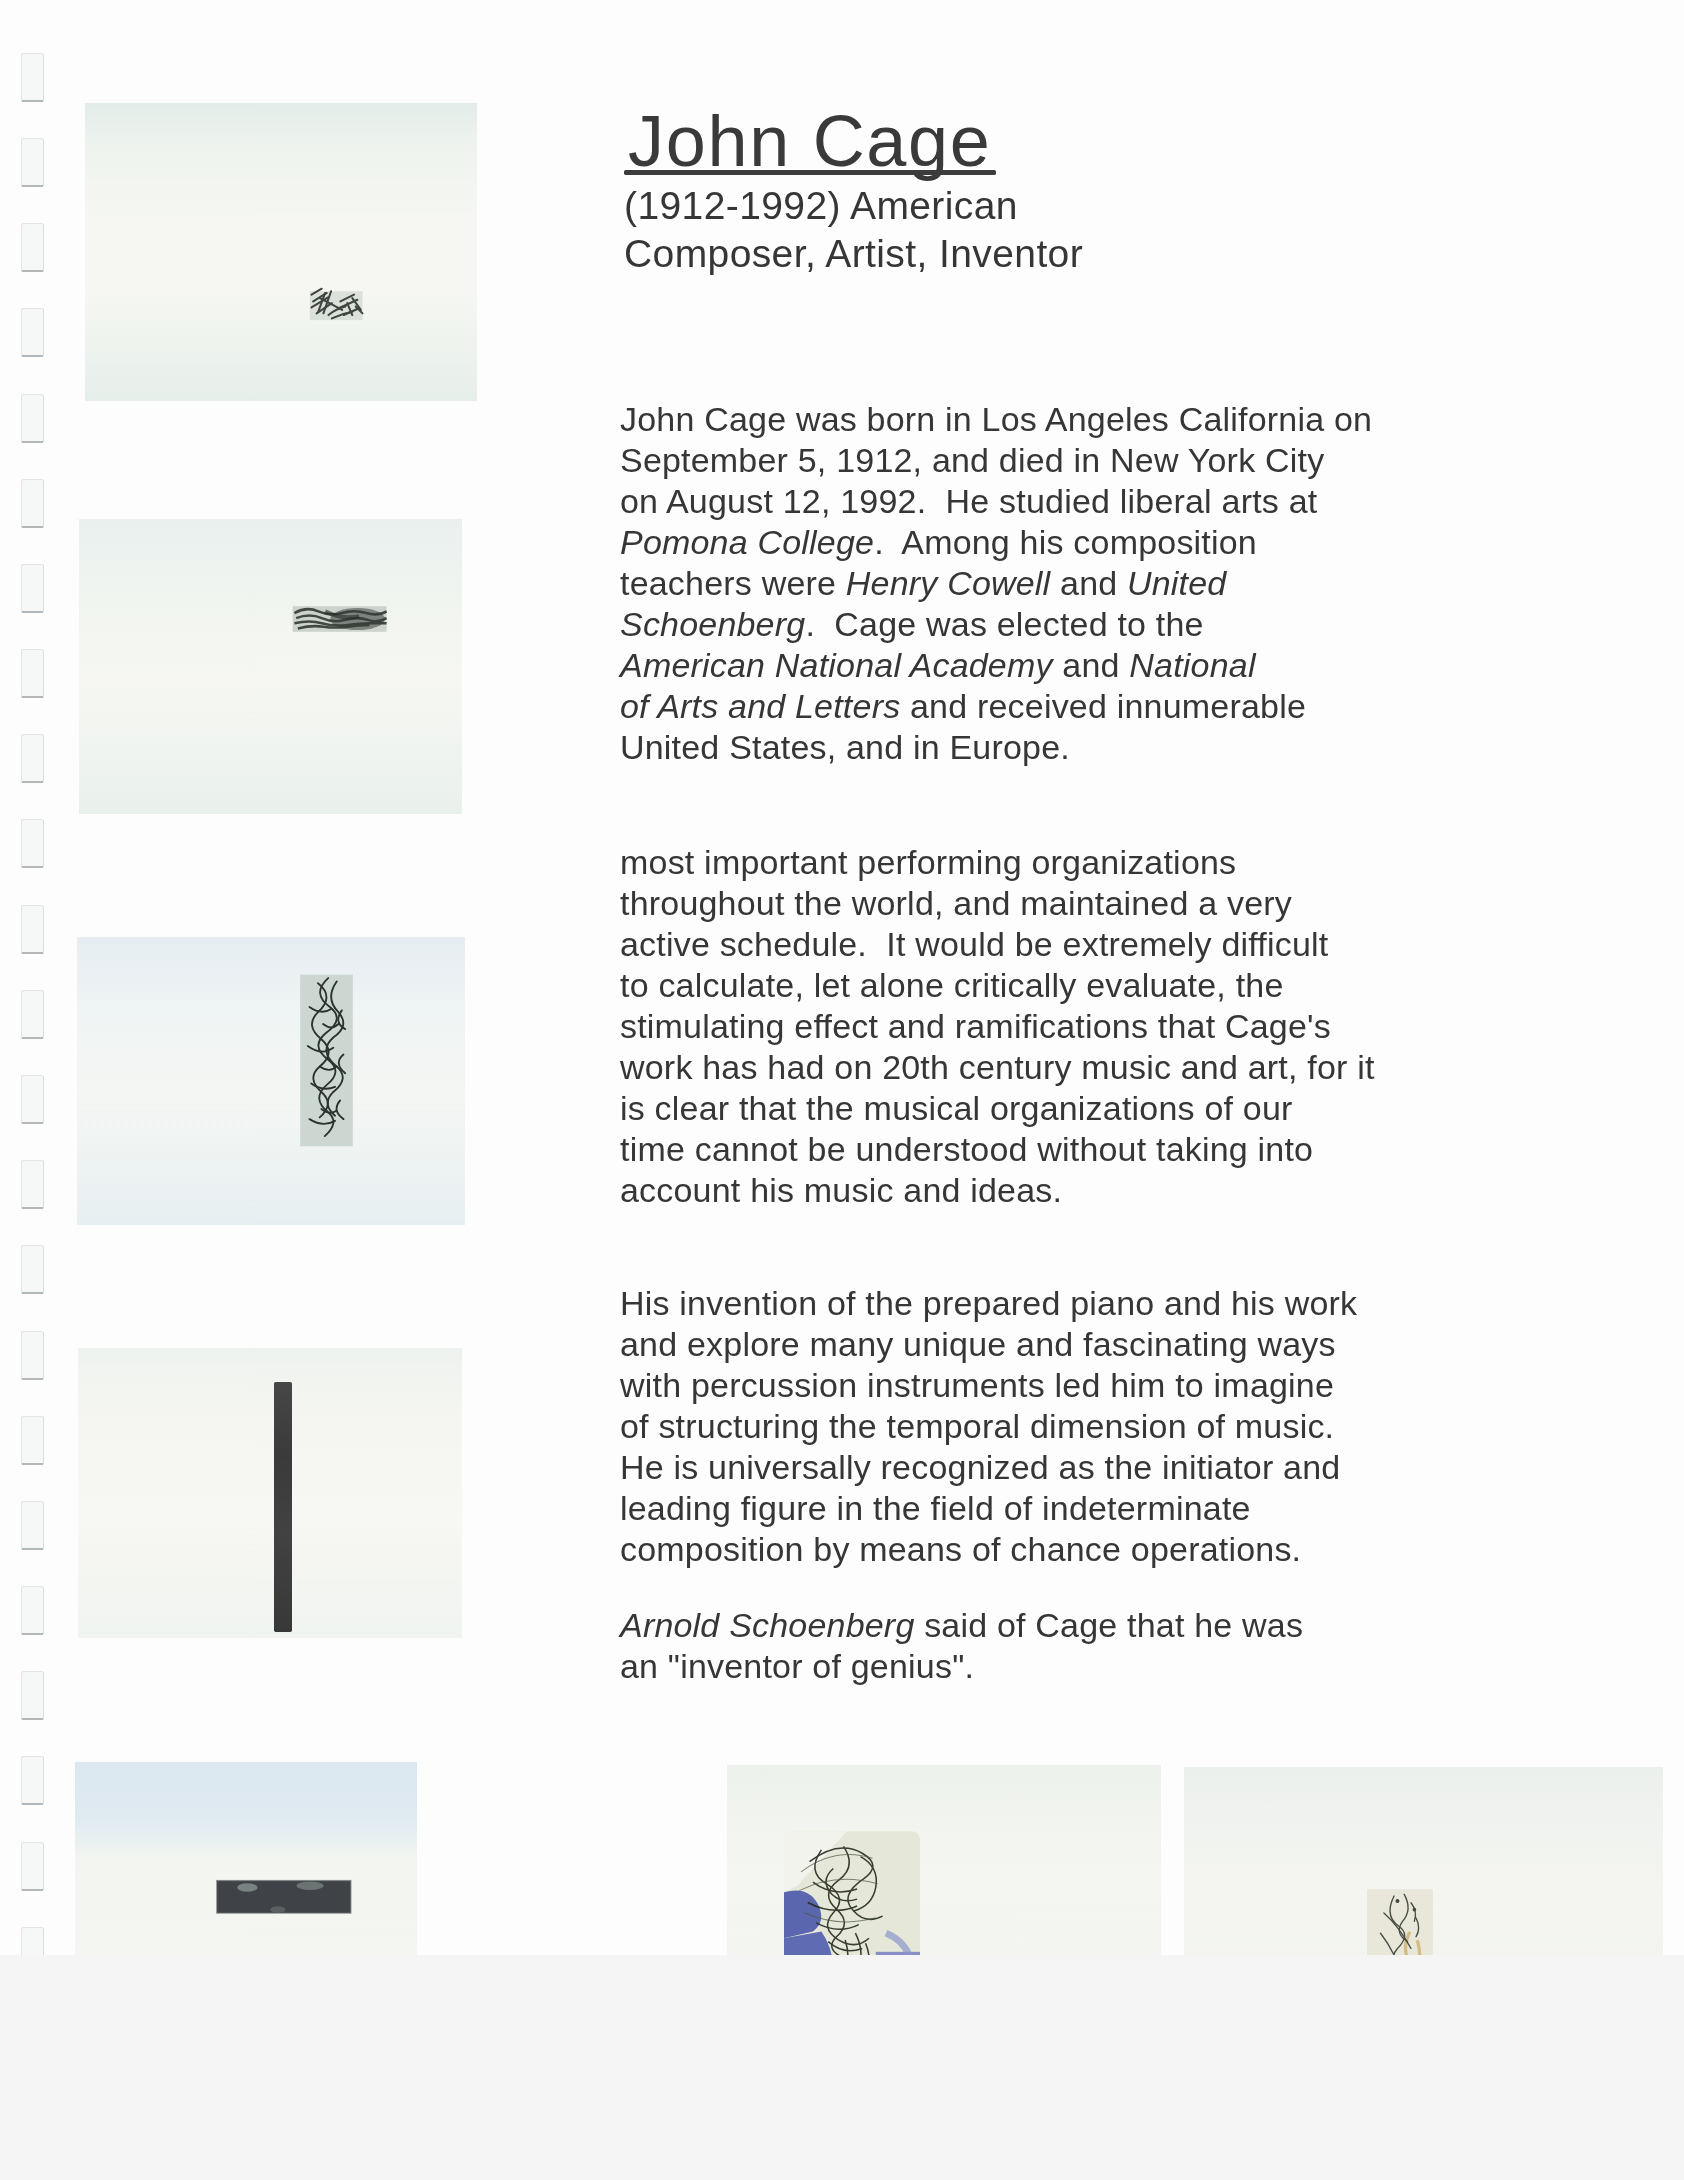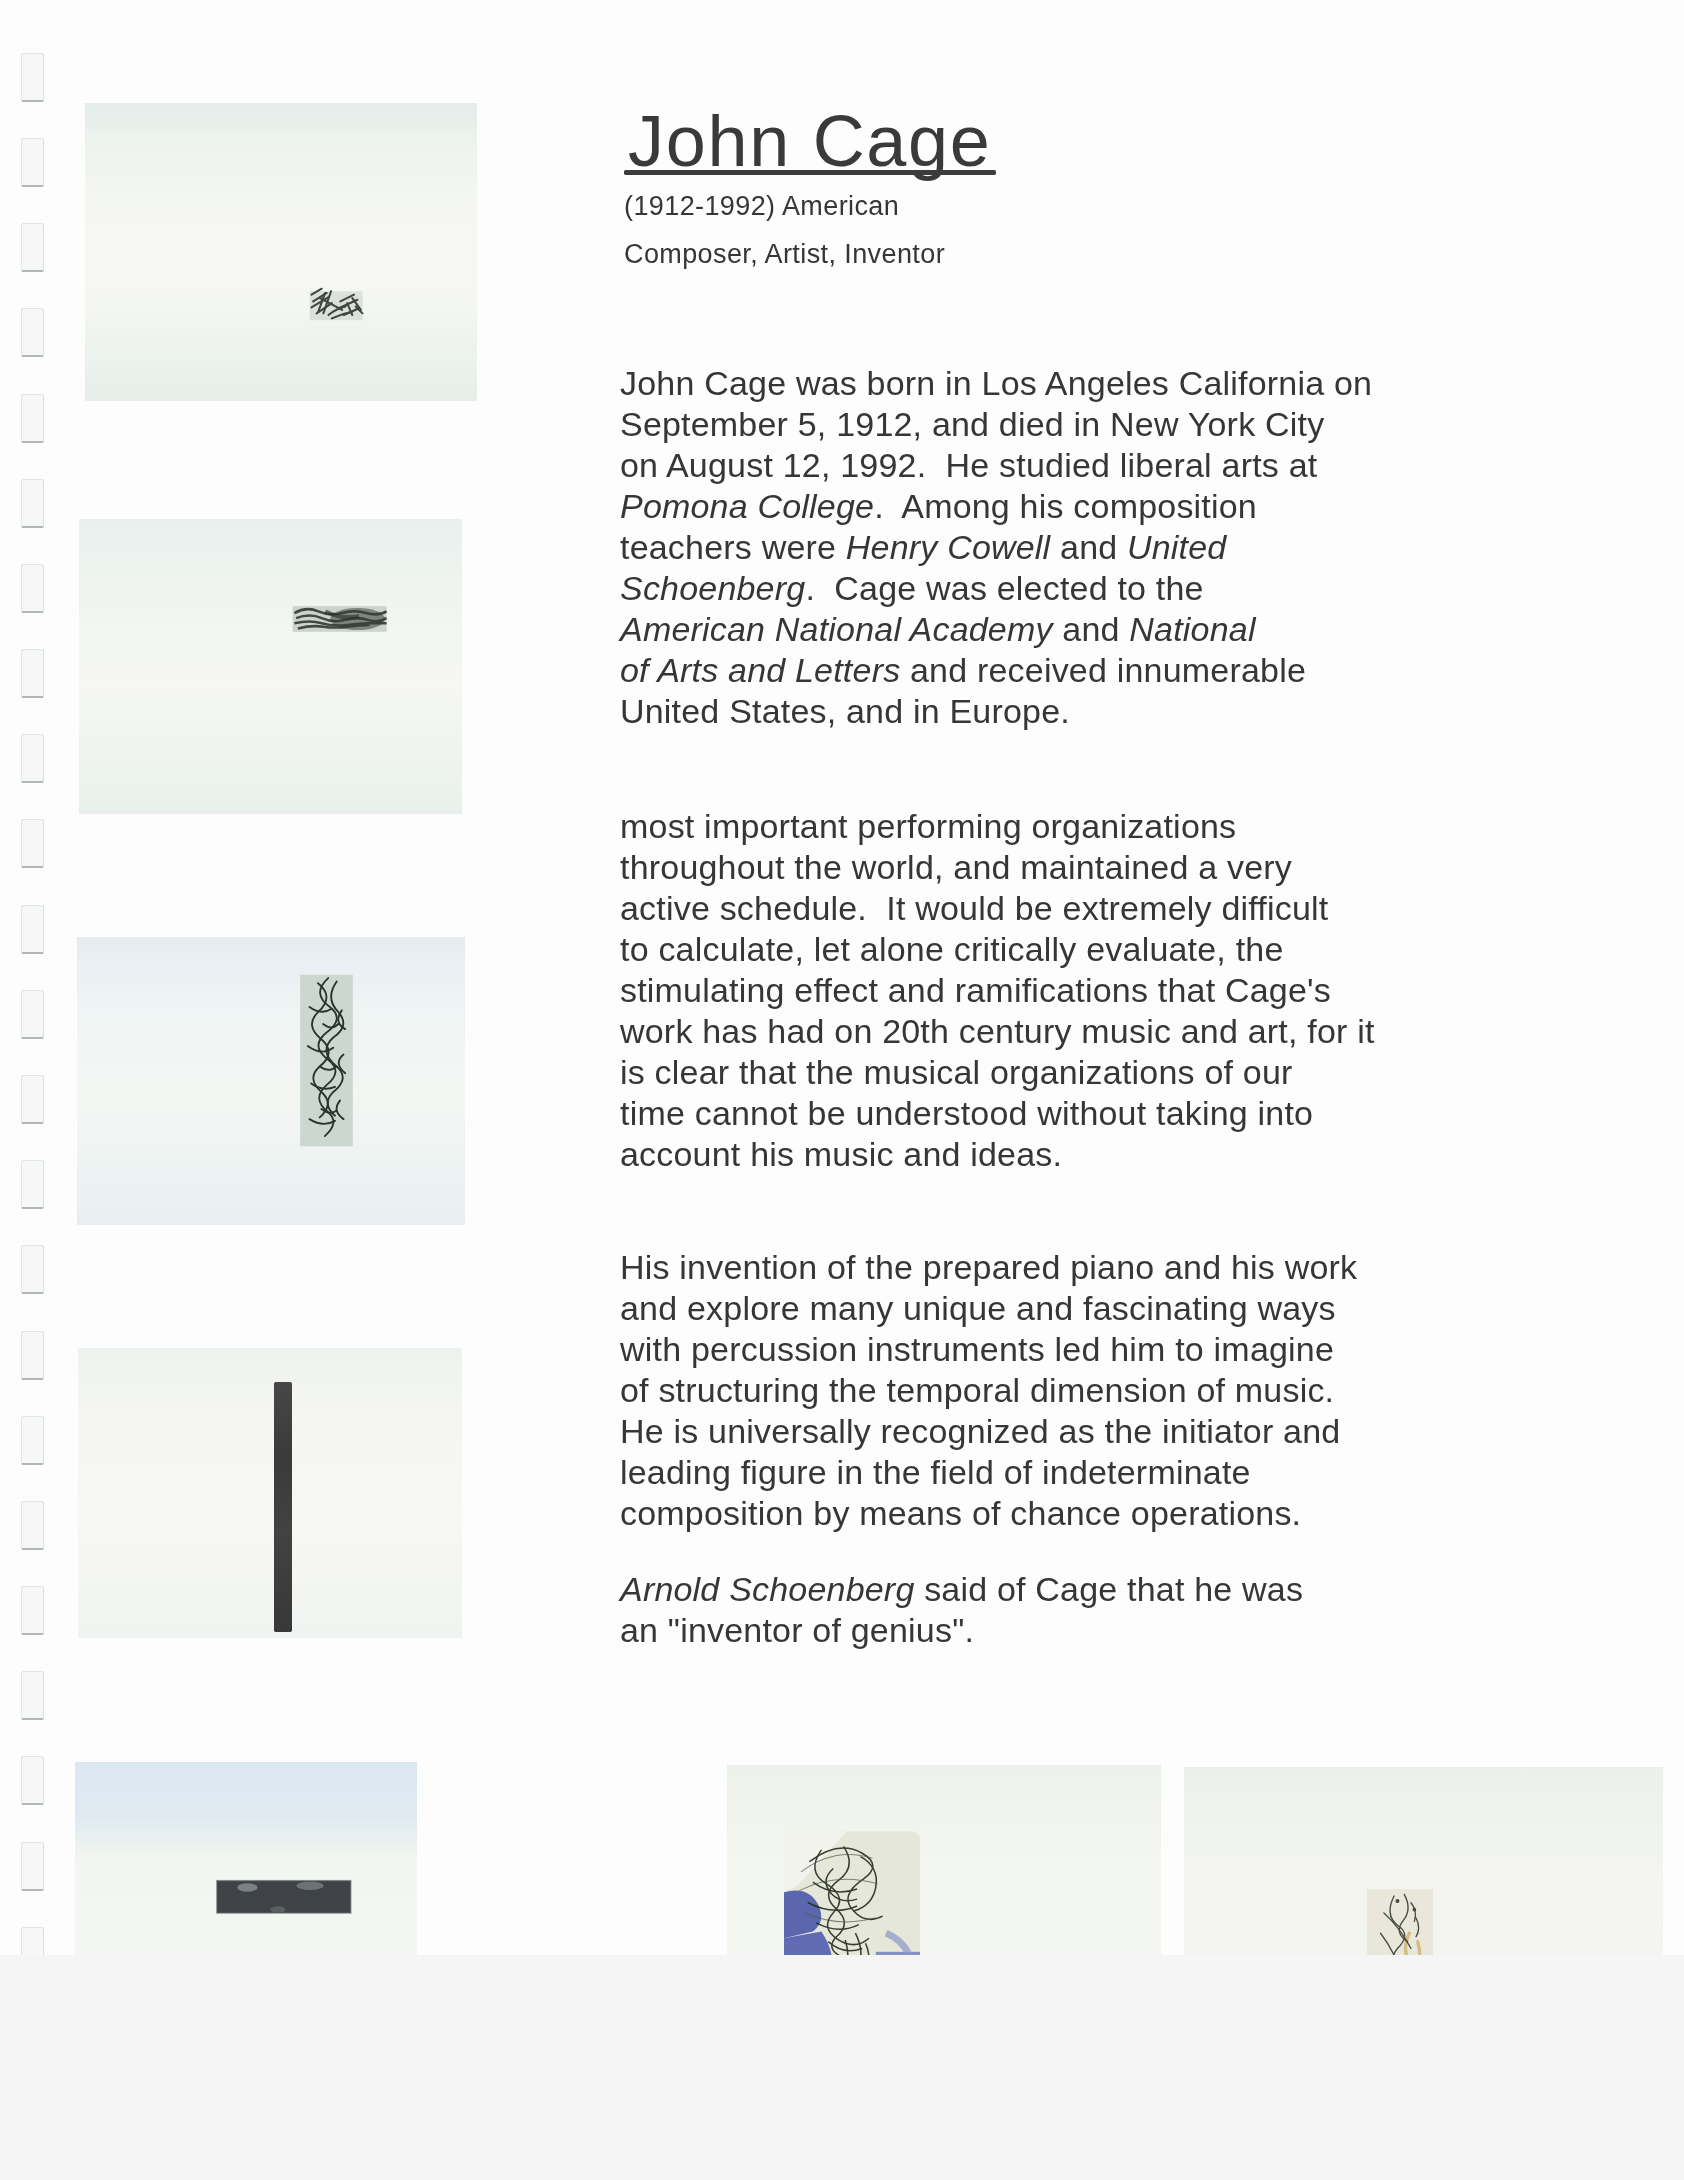--- a/index.html
+++ b/index.html
@@ -49,25 +49,25 @@
   .title{
     position:absolute;left:628px;top:102px;
     font-size:72px;line-height:78px;letter-spacing:1.7px;color:#3a3a3a;
   }
   .title-underline{
     position:absolute;left:624px;top:170px;width:372px;height:5.1px;
     background:#3c3c3c;border-radius:1.7px;
   }
   .subtitle{
     position:absolute;left:624px;top:182px;
-    font-size:27px;line-height:48px;letter-spacing:0.4px;color:#363636;
+    font-size:39px;line-height:48px;letter-spacing:0.4px;color:#363636;
   }
   .para{
     position:absolute;left:620px;
-    font-size:34px;line-height:41px;letter-spacing:0.2px;color:#363636;
+    font-size:34px;line-height:41px;letter-spacing:0.2px;color:#363636;margin-top:36px;
   }
   #para0{top:363px;}
   #para1{top:806px;}
   #para2{top:1247px;}
   #para3{top:1569px;}
   .tline{white-space:pre;}
   .para em{}
 </style>
 </head>
 <body>

